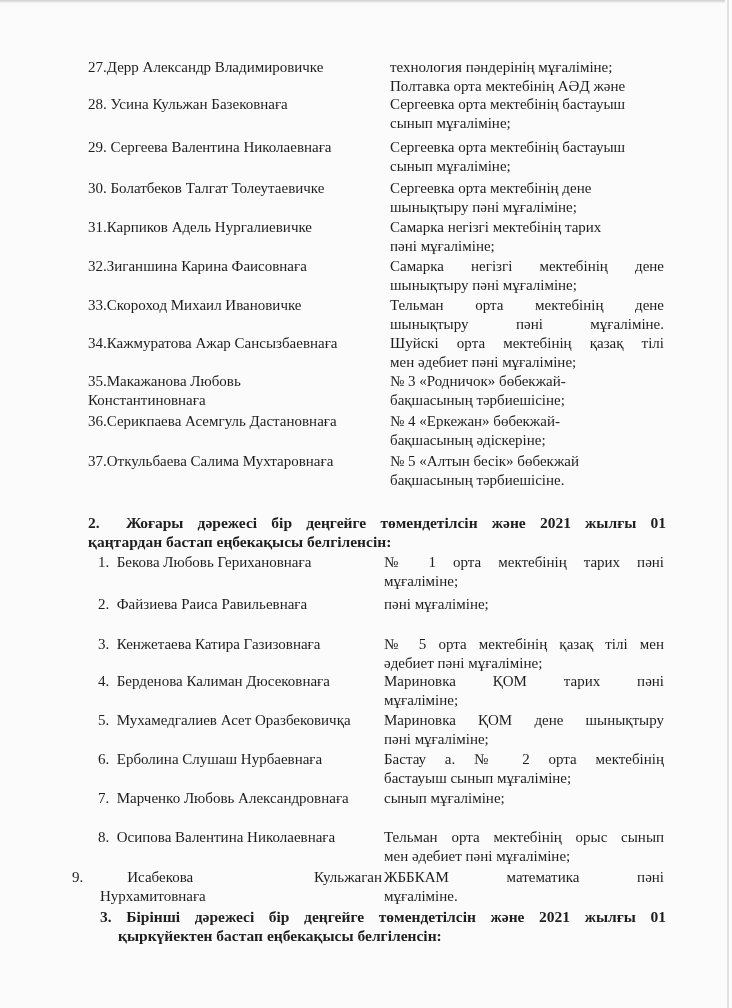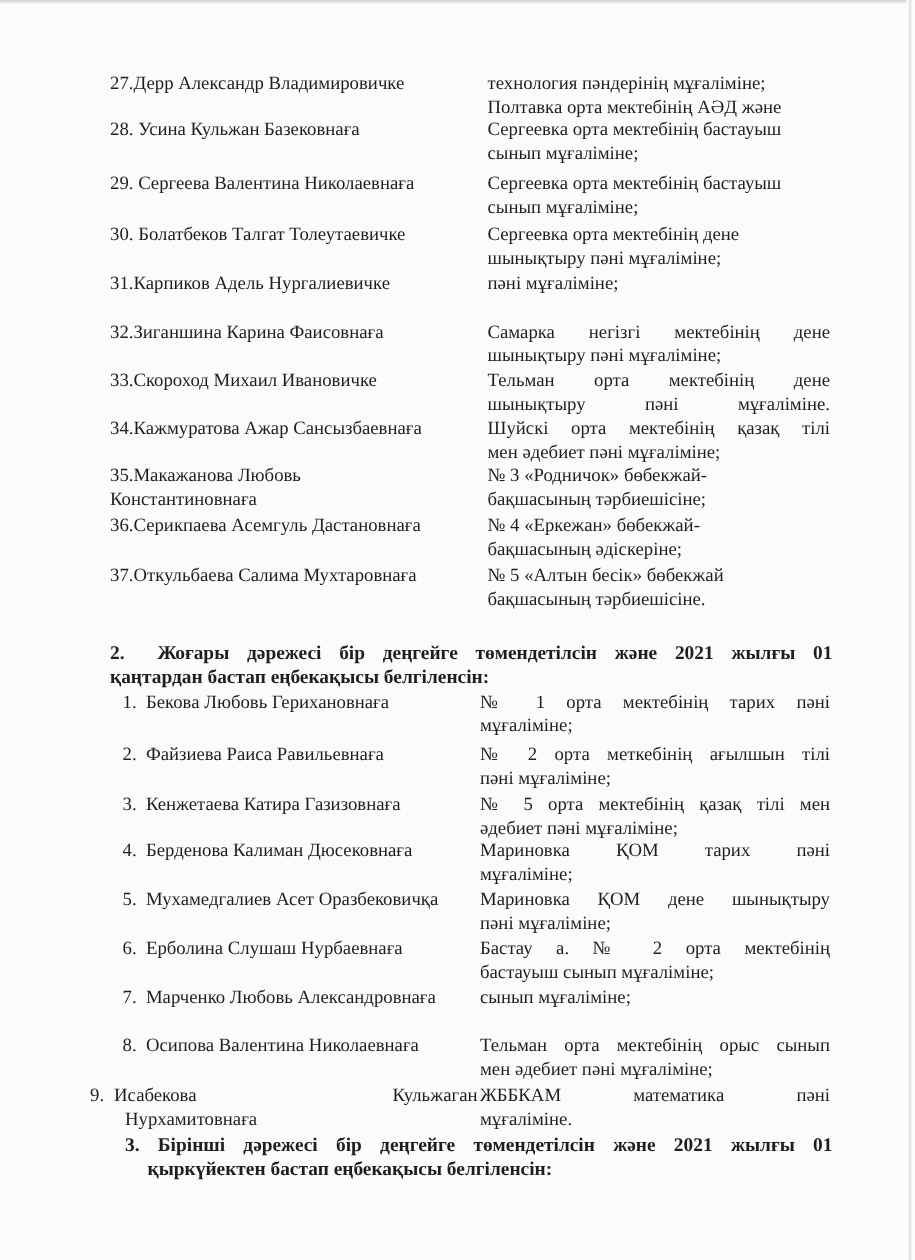--- a/index.html
+++ b/index.html
@@ -57,20 +57,21 @@
   <div class="row" style="top:179px">
     <div class="num-name"><span>30.</span> <span>Болатбеков Талгат Толеутаевичке</span></div>
     <div class="desc">
         <span>Сергеевка орта мектебінің дене</span>
         <span>шынықтыру пәні мұғаліміне;</span>
       </div>
   </div>
   <div class="row" style="top:218px">
     <div class="num-name"><span>31.</span><span>Карпиков Адель Нургалиевичке</span></div>
     <div class="desc">
+        <span>Самарка негізгі мектебінің тарих</span>
         <span>пәні мұғаліміне;</span>
       </div>
   </div>
   <div class="row" style="top:257px">
     <div class="num-name"><span>32.</span><span>Зиганшина Карина Фаисовнаға</span></div>
     <div class="desc">
         <span class="j">Самарка негізгі мектебінің дене</span>
         <span>шынықтыру пәні мұғаліміне;</span>
       </div>
   </div>
@@ -121,21 +122,20 @@
   <div class="row sec2" style="top:553px">
     <div class="num-name"><span>1.</span>&nbsp;&nbsp;<span>Бекова Любовь Герихановнаға</span></div>
     <div class="desc">
         <span class="j">№ 1 орта мектебінің тарих пәні</span>
         <span>мұғаліміне;</span>
       </div>
   </div>
   <div class="row sec2" style="top:595px">
     <div class="num-name"><span>2.</span>&nbsp;&nbsp;<span>Файзиева Раиса Равильевнаға</span></div>
     <div class="desc">
-        <span class="j">№ 2 орта меткебінің ағылшын тілі</span>
         <span>пәні мұғаліміне;</span>
       </div>
   </div>
   <div class="row sec2" style="top:635px">
     <div class="num-name"><span>3.</span>&nbsp;&nbsp;<span>Кенжетаева Катира Газизовнаға</span></div>
     <div class="desc">
         <span class="j">№ 5 орта мектебінің қазақ тілі мен</span>
         <span>әдебиет пәні мұғаліміне;</span>
       </div>
   </div>
@@ -170,21 +170,21 @@
     <div class="num-name"><span>8.</span>&nbsp;&nbsp;<span>Осипова Валентина Николаевнаға</span></div>
     <div class="desc">
         <span class="j">Тельман орта мектебінің орыс сынып</span>
         <span>мен әдебиет пәні мұғаліміне;</span>
       </div>
   </div>
   <div class="row sec2" style="top:868px">
     <div class="split-name">
       <span class="l1">
           <span>9.</span>
-          <span style="padding-left:8px;flex:1;display:flex;justify-content:space-between;">
+          <span style="padding-left:8px;flex:1;display:flex;justify-content:space-between;margin-left:36px;">
             <span>Исабекова</span>
             <span>Кульжаган</span>
           </span>
         </span>
       <span class="l2">Нурхамитовнаға</span>
     </div>
     <div class="desc">
         <span class="j">ЖББКАМ математика пәні</span>
         <span>мұғаліміне.</span>
       </div>

